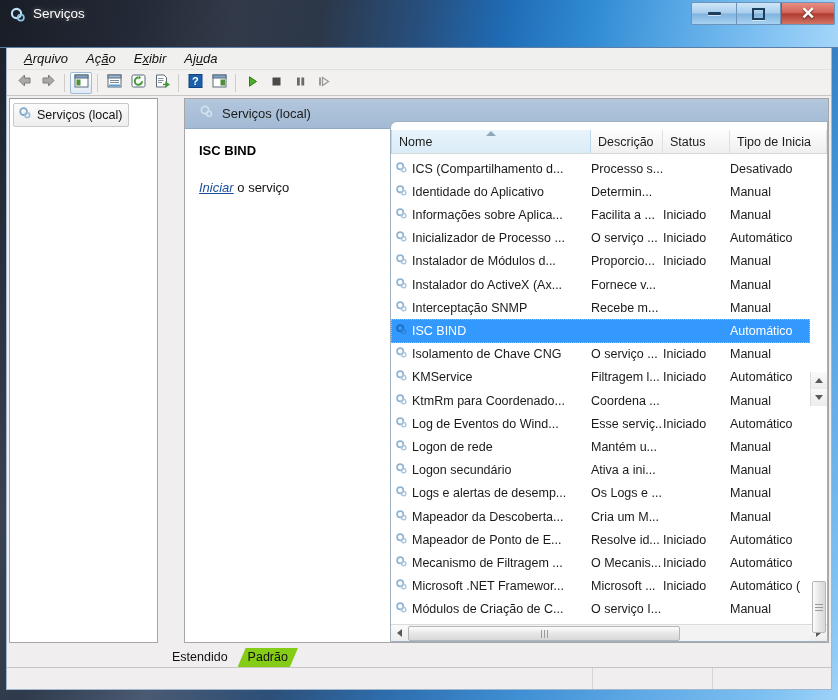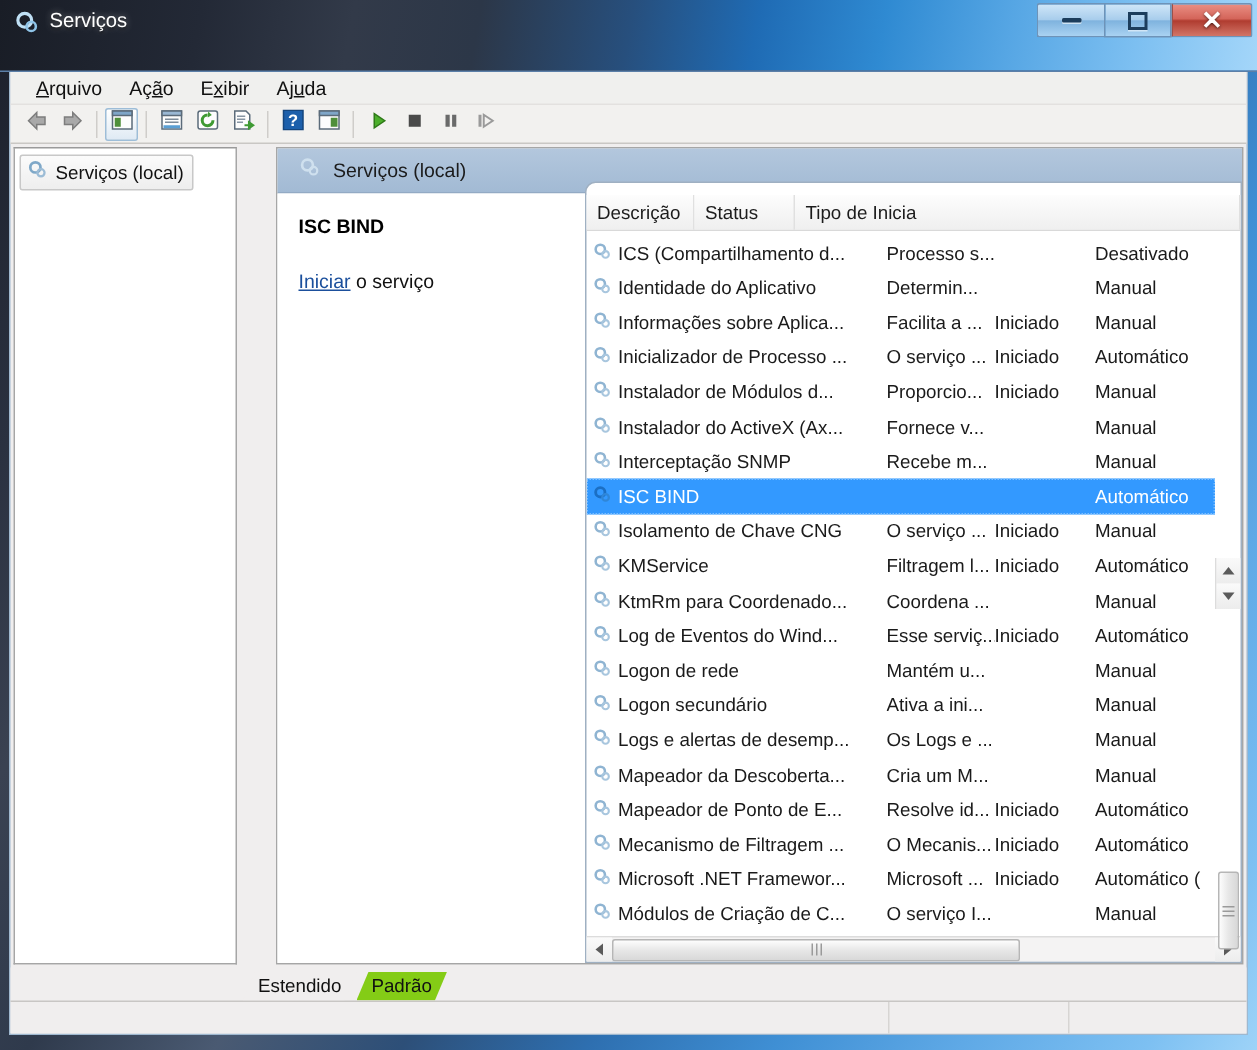--- a/index.html
+++ b/index.html
@@ -89,21 +89,21 @@
 
   
   .menubar {
     height: 22px; background: #f0f0ee;
     display: flex; align-items: center;
     padding-left: 8px;
     border-bottom: 1px solid #e3e1df;
   }
   .menu-item {
     font-size: 13px; color: #111;
-    padding: 2px 9px; cursor: pointer;
+    padding: 2px 9px; cursor: pointer; font-style: italic;
   }
   .menu-item u { text-decoration: underline; }
 
   
   .toolbar {
     height: 26px; background: #f2f1ef;
     display: flex; align-items: center;
     padding-left: 6px; gap: 2px;
     border-bottom: 1px solid #c9c7c4;
   }
@@ -165,21 +165,21 @@
 
   
   .details {
     width: 205px;
     background: #ffffff;
     padding: 14px 12px 0 14px;
     flex-shrink: 0;
   }
   .details-title { font-size: 13px; font-weight: bold; color: #000; }
   .details-action { margin-top: 22px; font-size: 13px; color: #111; }
-  .details-action a { color: #1b4f9c; text-decoration: underline; cursor: pointer; }
+  .details-action a { color: #1b4f9c; text-decoration: underline; cursor: pointer; font-style: italic; }
 
   
   .list-panel {
     position: absolute;
     left: 205px; top: -8px; right: 0; bottom: 0;
     background: #ffffff;
     border: 1px solid #9fb0c2;
     border-top-left-radius: 7px;
     display: flex; flex-direction: column;
     overflow: hidden;
@@ -499,20 +499,24 @@
           <div class="details">
             <div class="details-title">ISC BIND</div>
             <div class="details-action">
               <a>Iniciar</a><span> o serviço</span>
             </div>
           </div>
 
           <div class="list-panel">
 
             <div class="list-head">
+              <div class="hcell h-name sorted">
+                <span class="sort-caret"></span>
+                <span>Nome</span>
+              </div>
               <div class="hcell h-desc">
                 <span>Descrição</span>
               </div>
               <div class="hcell h-status">
                 <span>Status</span>
               </div>
               <div class="hcell h-type">
                 <span>Tipo de Inicia</span>
               </div>
             </div>

